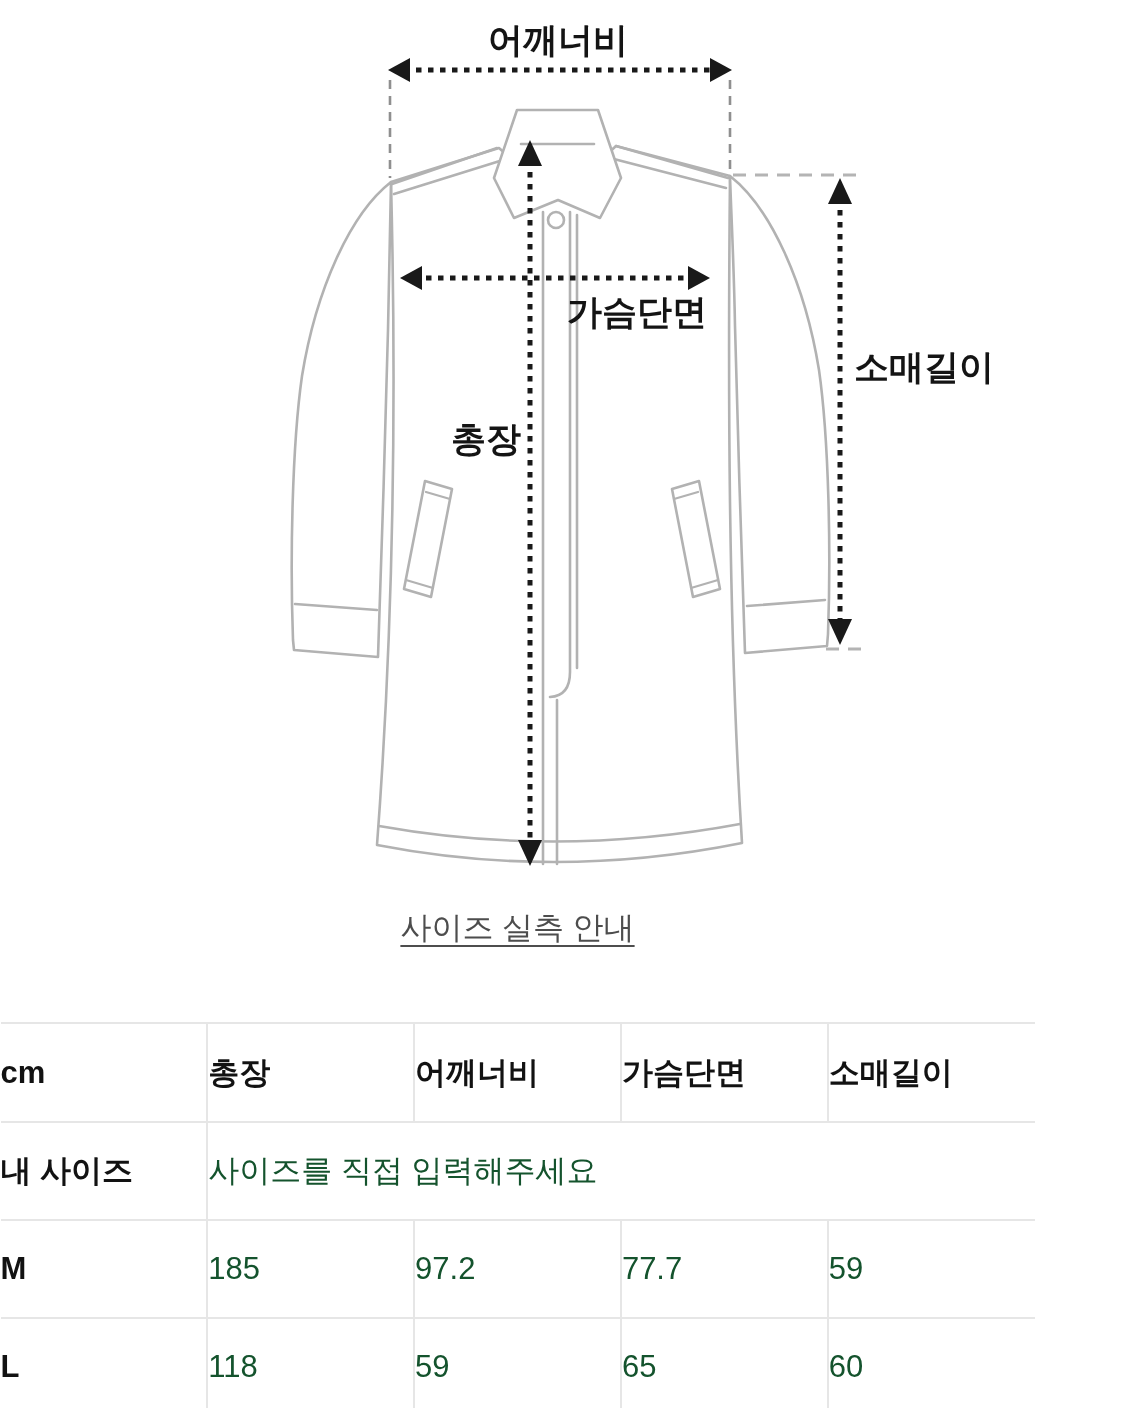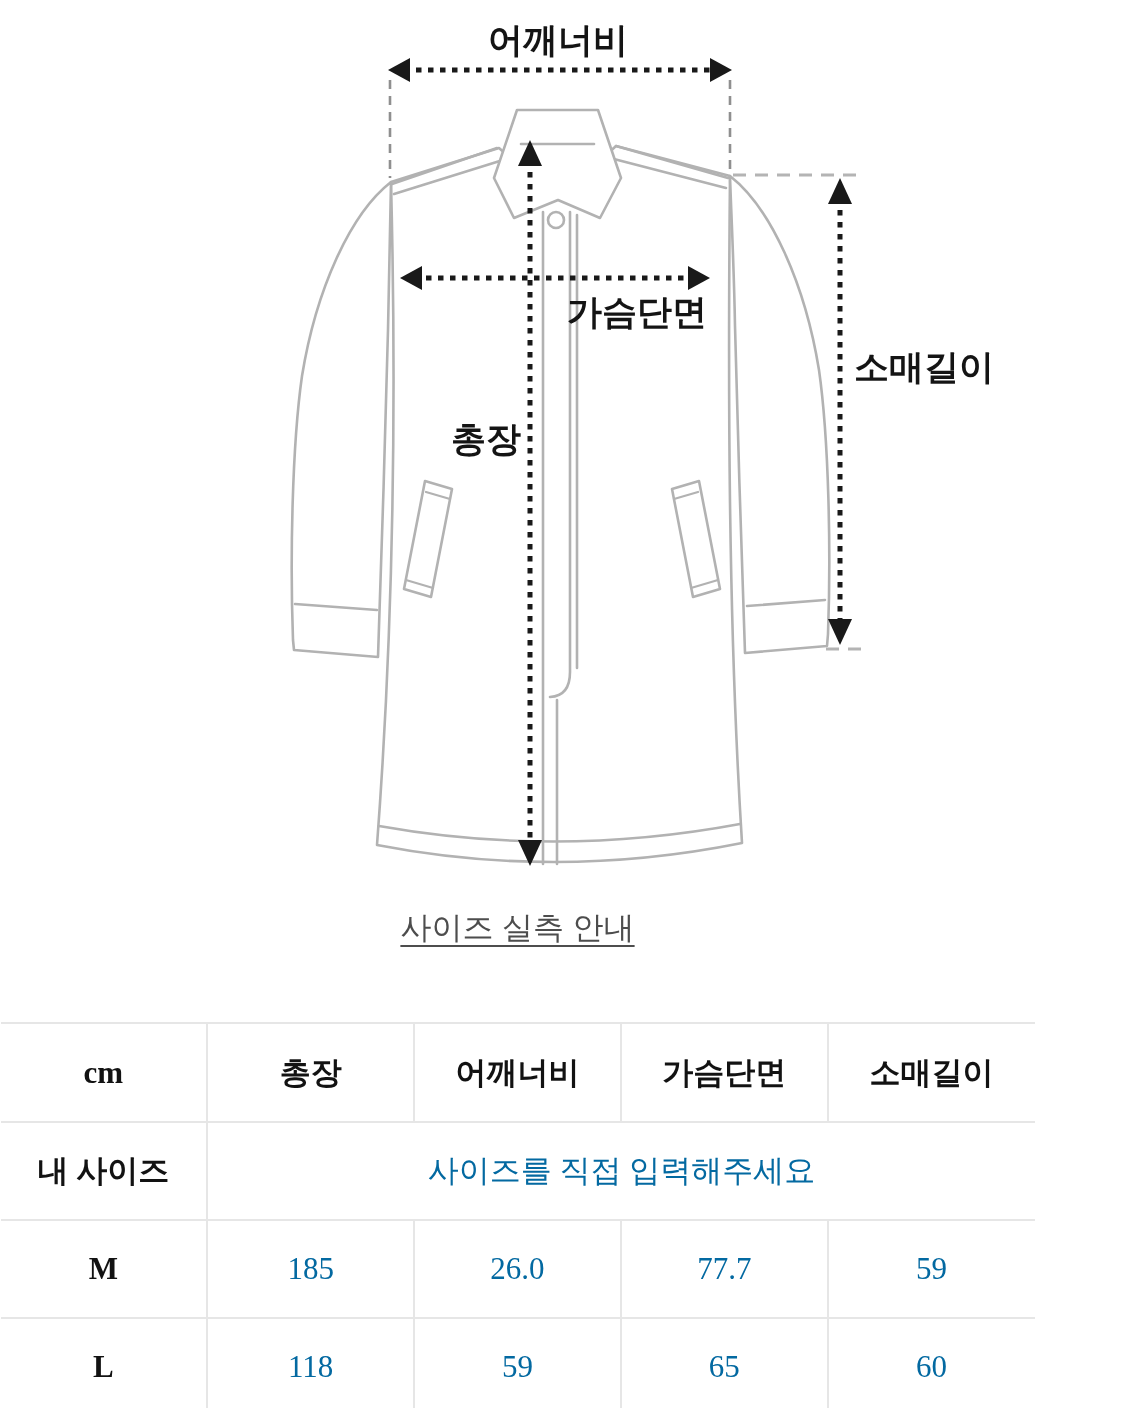--- a/index.html
+++ b/index.html
@@ -21,26 +21,26 @@
     text-decoration:underline;text-underline-offset:7px;text-decoration-thickness:2px;
   }
 
   table.size-table{
     width:1034px;margin:72px auto 0;border-collapse:collapse;table-layout:fixed;
     border-top:2px solid #e6e6e6;
   }
   table.size-table tr{border-bottom:2px solid #e6e6e6;}
   table.size-table th,
   table.size-table td{
-    text-align:center;vertical-align:middle;padding:0;font-family:Liberation Serif, serif;
+    text-align:left;vertical-align:middle;padding:0;
   }
   table.size-table thead tr{height:99px;}
   table.size-table tbody tr{height:98px;}
   table.size-table th{font-size:31px;font-weight:700;color:#121212;}
-  table.size-table td{font-size:31px;font-weight:400;color:#0369a1;}
+  table.size-table td{font-size:31px;font-weight:400;color:#14532d;}
   table.size-table th:not(:first-child),
   table.size-table td{border-left:2px solid #e6e6e6;}
   td.placeholder-cell{color:#8a8a8a;}
   tbody th{font-size:33px;}
 </style>
 </head>
 <body>
 
 <div class="page">
 
@@ -124,21 +124,21 @@
       </tr>
     </thead>
     <tbody>
       <tr>
         <th>내 사이즈</th>
         <td class="placeholder-cell" colspan="4">사이즈를 직접 입력해주세요</td>
       </tr>
       <tr>
         <th>M</th>
         <td>185</td>
-        <td>26.0</td>
+        <td>97.2</td>
         <td>77.7</td>
         <td>59</td>
       </tr>
       <tr>
         <th>L</th>
         <td>118</td>
         <td>59</td>
         <td>65</td>
         <td>60</td>
       </tr>

